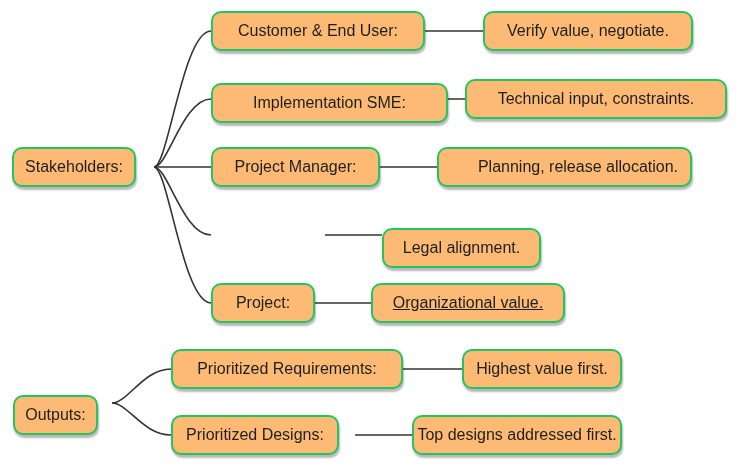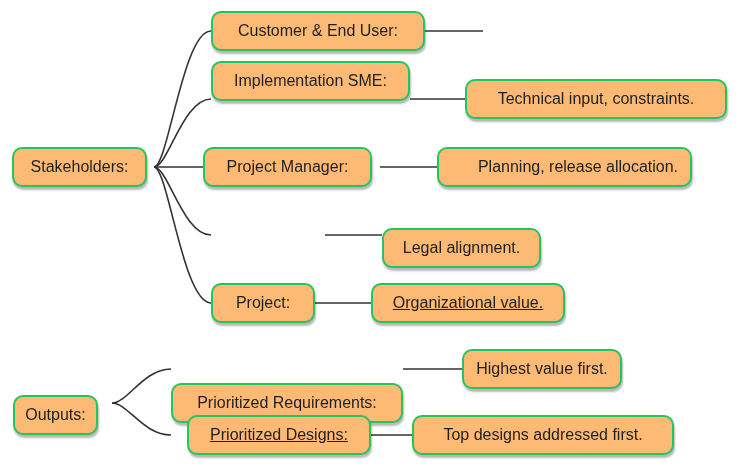--- a/index.html
+++ b/index.html
@@ -62,36 +62,37 @@
     <path d="M410,99 L465,99"></path>
     <path d="M380,167 L437,167"></path>
     <path d="M325,235 L382,235"></path>
     <path d="M315,303 L371,303"></path>
     <path d="M112,403 C128,403 143,369 171,369"></path>
     <path d="M112,403 C128,403 143,435 171,435"></path>
     <path d="M403,369 L462,369"></path>
     <path d="M355,435 L412,435"></path>
   </svg>
 
-  <div class="node" style="left:12px;  top:147px; width:135px;">Stakeholders:</div>
+  <div class="node" style="left:12px;  top:147px; width:124px;">Stakeholders:</div>
 
   <div class="node" style="left:211px; top:11px;  width:214px;">Customer &amp; End User:</div>
+  <div class="node" style="left:483px; top:11px;  width:210px;">Verify value, negotiate.</div>
 
-  <div class="node" style="left:211px; top:61px;  width:199px;">Implementation SME:</div>
+  <div class="node" style="left:211px; top:83px;  width:237px;">Implementation SME:</div>
   <div class="node" style="left:465px; top:79px;  width:262px;">Technical input, constraints.</div>
 
-  <div class="node" style="left:203px; top:147px; width:169px;">Project Manager:</div>
+  <div class="node" style="left:211px; top:147px; width:169px;">Project Manager:</div>
   <div class="node" style="left:437px; top:147px; width:255px;padding-left:27px;">Planning, release allocation.</div>
 
   <div class="node" style="left:382px; top:228px; width:159px;">Legal alignment.</div>
 
   <div class="node" style="left:211px; top:283px; width:104px;">Project:</div>
   <div class="node" style="left:371px; top:283px; width:194px;text-decoration:underline;">Organizational value.</div>
 
   <div class="node" style="left:13px;  top:395px; width:85px;">Outputs:</div>
 
-  <div class="node" style="left:171px; top:349px; width:232px;margin-top:34px;">Prioritized Requirements:</div>
+  <div class="node" style="left:171px; top:349px; width:232px;">Prioritized Requirements:</div>
   <div class="node" style="left:462px; top:349px; width:160px;">Highest value first.</div>
 
-  <div class="node" style="left:187px; top:415px; width:184px;text-decoration:underline;">Prioritized Designs:</div>
-  <div class="node" style="left:412px; top:415px; width:262px;">Top designs addressed first.</div>
+  <div class="node" style="left:171px; top:415px; width:168px;">Prioritized Designs:</div>
+  <div class="node" style="left:412px; top:415px; width:210px;">Top designs addressed first.</div>
 
 </div>
 
 </body></html>

